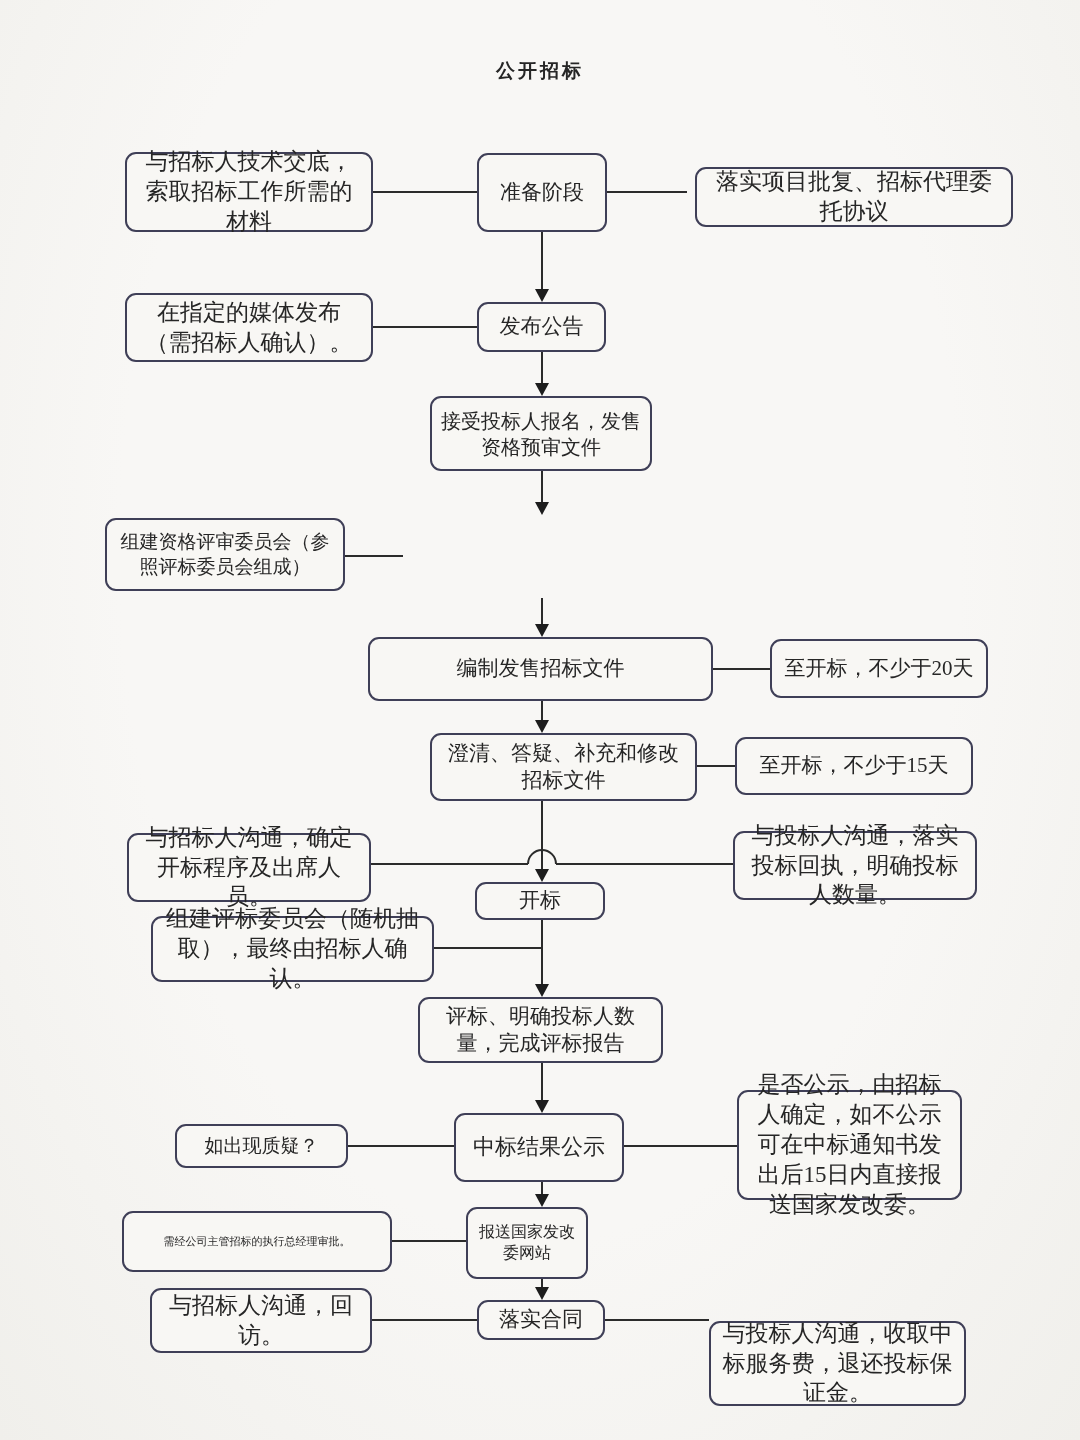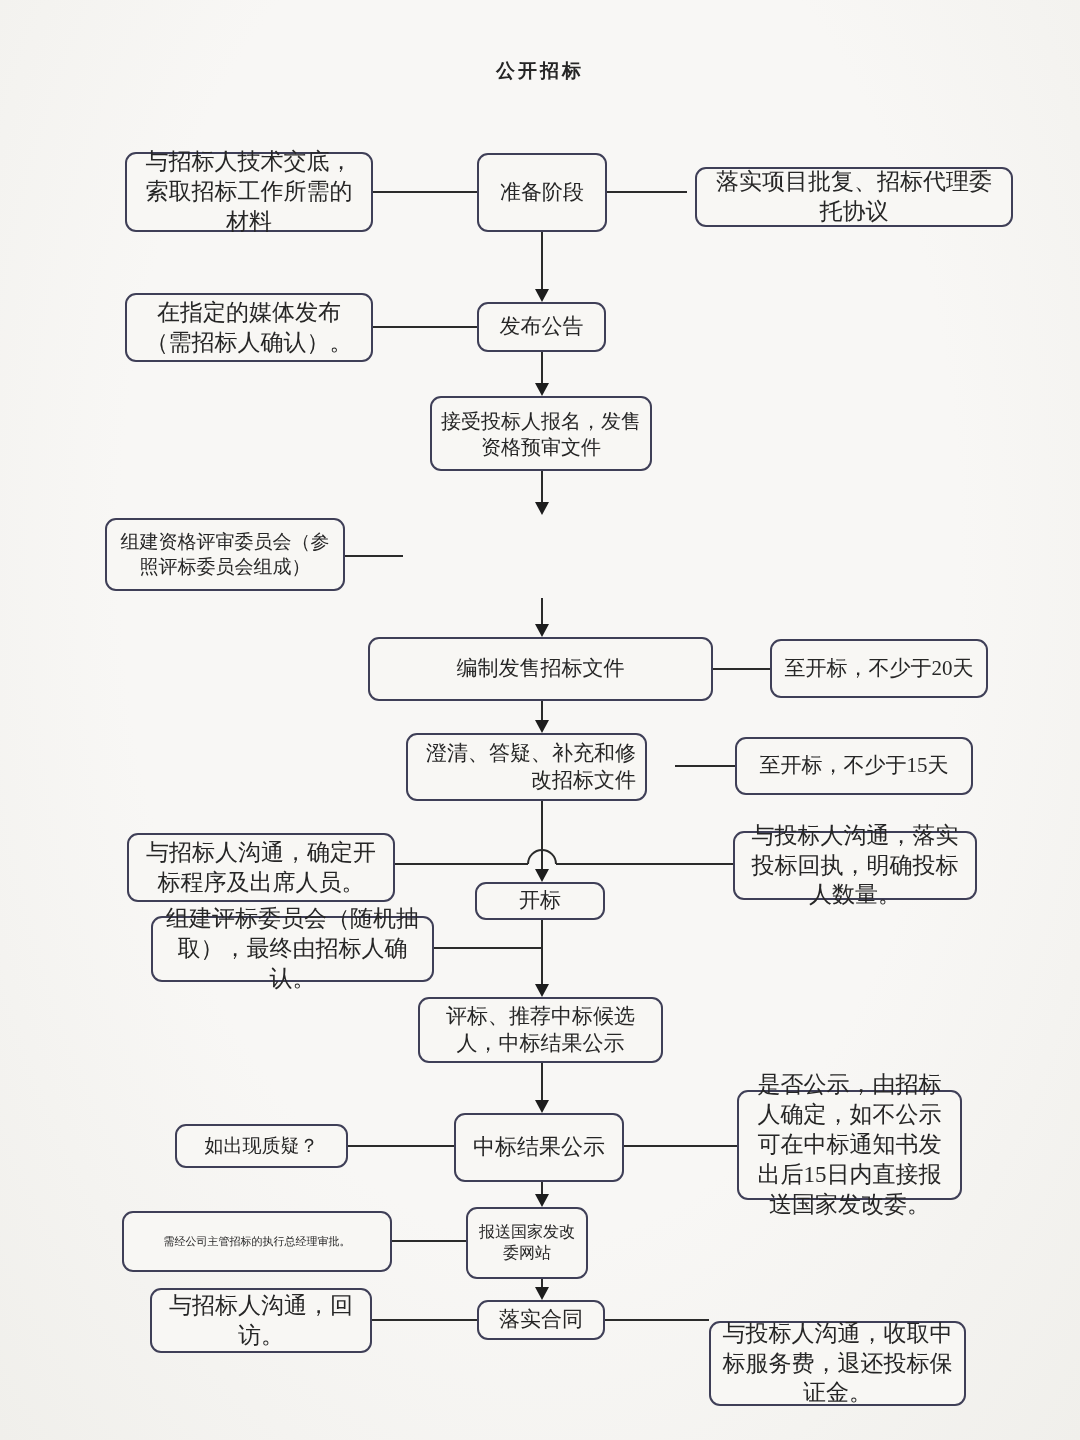--- a/index.html
+++ b/index.html
@@ -28,35 +28,35 @@
   }
   .main{font-size:21px;}
   .sm{font-size:11px;}
 
   
   #n-prepare        {left:477px;top:153px;width:130px;height:79px;}
   #n-announce       {left:477px;top:302px;width:129px;height:50px;}
   #n-accept-signup  {left:430px;top:396px;width:222px;height:75px;font-size:20px;}
   #n-prequal-review {left:403px;top:515px;width:278px;height:83px;}
   #n-compile-docs   {left:368px;top:637px;width:345px;height:64px;}
-  #n-clarify        {left:406px;top:733px;width:241px;height:68px;text-align:right;}
+  #n-clarify        {left:430px;top:733px;width:267px;height:68px;}
   #n-bid-opening    {left:475px;top:882px;width:130px;height:38px;}
   #n-evaluation     {left:418px;top:997px;width:245px;height:66px;}
   #n-result-publicity{left:454px;top:1113px;width:170px;height:69px;font-size:22px;}
   #n-report-ndrc    {left:466px;top:1207px;width:122px;height:72px;font-size:16px;}
   #n-contract       {left:477px;top:1300px;width:128px;height:40px;}
 
   
   #s-tech-briefing     {left:125px;top:152px;width:248px;height:80px;}
   #s-project-approval  {left:687px;top:167px;width:318px;height:60px;margin-left:8px;}
   #s-media-publish     {left:125px;top:293px;width:248px;height:69px;}
   #s-qual-committee    {left:105px;top:518px;width:240px;height:73px;font-size:19px;}
   #s-min-20-days       {left:770px;top:639px;width:218px;height:59px;font-size:21px;}
   #s-min-15-days       {left:735px;top:737px;width:238px;height:58px;font-size:21px;}
-  #s-opening-procedure {left:127px;top:833px;width:268px;height:69px;}
+  #s-opening-procedure {left:127px;top:833px;width:244px;height:69px;}
   #s-bid-receipt       {left:733px;top:831px;width:244px;height:69px;}
   #s-eval-committee    {left:151px;top:916px;width:283px;height:66px;}
   #s-objection         {left:175px;top:1124px;width:173px;height:44px;font-size:19px;}
   #s-publicity-decision{left:737px;top:1090px;width:225px;height:110px;}
   #s-gm-approval       {left:122px;top:1211px;width:270px;height:61px;}
   #s-return-visit      {left:150px;top:1288px;width:222px;height:65px;}
   #s-service-fee       {left:709px;top:1277px;width:257px;height:85px;margin-top:44px;}
 </style>
 </head>
 <body>
@@ -107,21 +107,21 @@
   </svg>
 
   <div class="title">公开招标</div>
 
   <div class="node main" id="n-prepare">准备阶段</div>
   <div class="node main" id="n-announce">发布公告</div>
   <div class="node main" id="n-accept-signup">接受投标人报名，发售资格预审文件</div>
   <div class="node main" id="n-compile-docs">编制发售招标文件</div>
   <div class="node main" id="n-clarify">澄清、答疑、补充和修改招标文件</div>
   <div class="node main" id="n-bid-opening">开标</div>
-  <div class="node main" id="n-evaluation">评标、推荐中标候选人，中标结果公示</div>
+  <div class="node main" id="n-evaluation">评标、明确投标人数量，完成评标报告</div>
   <div class="node main" id="n-result-publicity">中标结果公示</div>
   <div class="node main" id="n-report-ndrc">报送国家发改委网站</div>
   <div class="node main" id="n-contract">落实合同</div>
 
   <div class="node" id="s-tech-briefing">与招标人技术交底，索取招标工作所需的材料</div>
   <div class="node" id="s-project-approval">落实项目批复、招标代理委托协议</div>
   <div class="node" id="s-media-publish">在指定的媒体发布（需招标人确认）。</div>
   <div class="node" id="s-qual-committee">组建资格评审委员会（参照评标委员会组成）</div>
   <div class="node" id="s-min-20-days">至开标，不少于20天</div>
   <div class="node" id="s-min-15-days">至开标，不少于15天</div>

